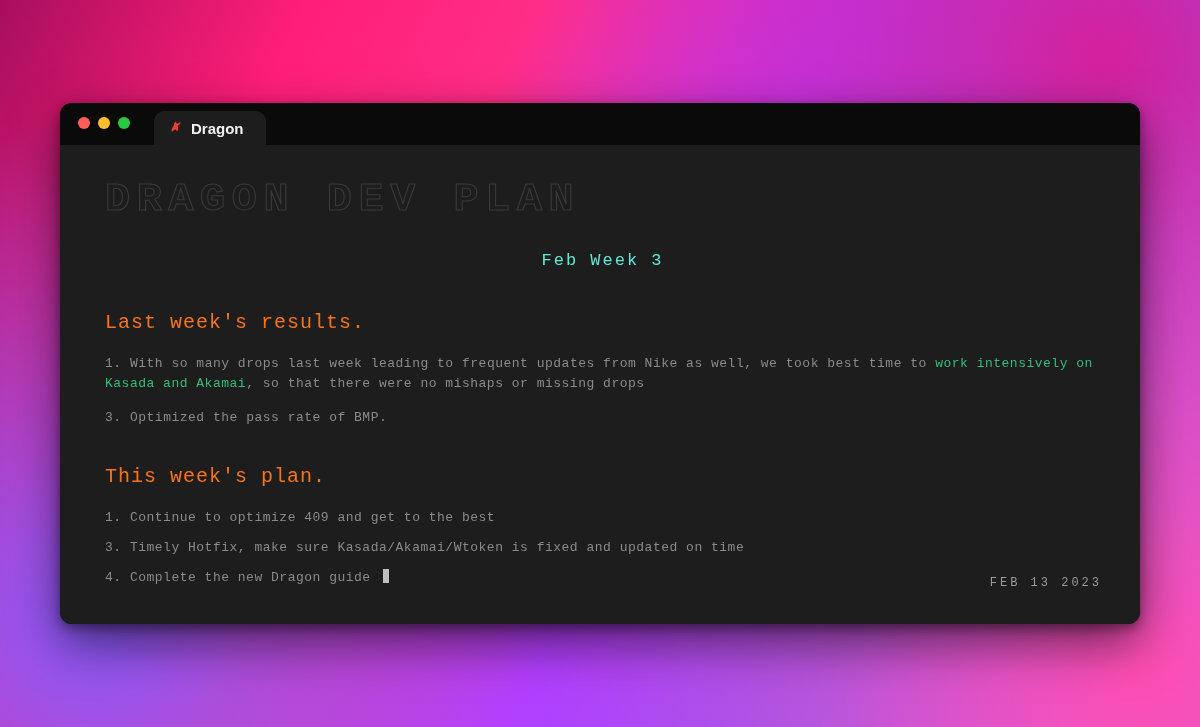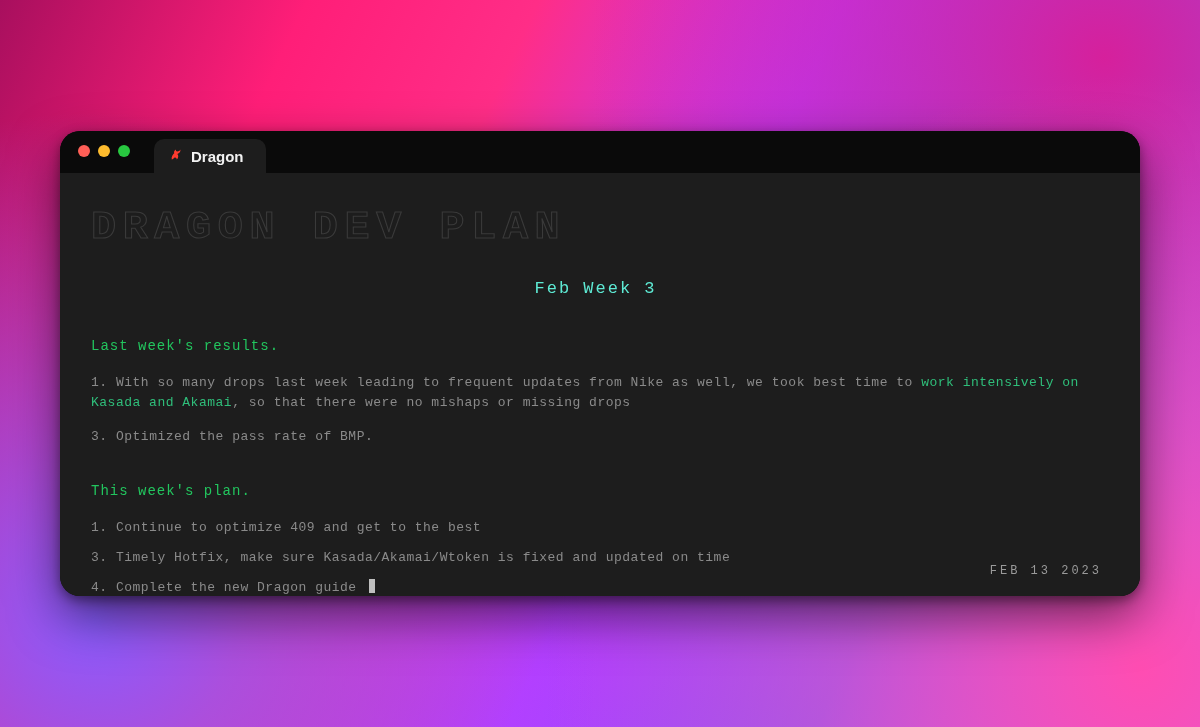--- a/index.html
+++ b/index.html
@@ -11,23 +11,23 @@
       radial-gradient(circle at 95% 92%, #ff4db2 0%, rgba(255,77,178,0) 45%),
       radial-gradient(circle at 92% 8%, #d6209c 0%, rgba(214,32,156,0) 40%),
       linear-gradient(115deg, #a80f5e 0%, #ff1e78 20%, #ff2d87 35%, #b93bff 55%, #7a5cff 75%, #b16bff 100%);
     display: flex;
     align-items: center;
     justify-content: center;
   }
 
   .window {
     width: 1080px;
-    height: 465px;
+    height: 521px;
     background: #111111;
-    border-radius: 20px;
+    border-radius: 12px;
     box-shadow: 0 20px 50px rgba(0,0,0,0.55), 0 4px 12px rgba(0,0,0,0.4);
     overflow: hidden;
     display: flex;
     flex-direction: column;
   }
 
   
   .titlebar {
     height: 42px;
     background: #0a0a0a;
@@ -61,21 +61,21 @@
     font-family: -apple-system, 'Segoe UI', Arial, sans-serif;
     font-weight: 700;
     font-size: 15px;
   }
   .tab svg { width: 15px; height: 15px; }
 
   
   .content {
     flex: 1;
     background: #1d1d1d;
-    padding: 26px 40px 16px 31px;
+    padding: 26px 40px 16px 45px;
     color: #bfbfbf;
     font-size: 13px;
     line-height: 1.5;
     position: relative;
     overflow: hidden;
   }
 
   .big-title {
     font-family: 'Courier New', monospace;
     font-weight: 900;
@@ -91,22 +91,22 @@
 
   .sub-title {
     text-align: center;
     color: #5eead4;
     font-size: 17px;
     letter-spacing: 2px;
     margin-bottom: 34px;
   }
 
   .sec-head {
-    color: #22c55e;
-    font-size: 14px;
+    color: #f97316;
+    font-size: 20px;
     letter-spacing: 1px;
     margin-bottom: 16px;
   }
 
   .para, .li {
     color: #8a8a8a;
     margin-bottom: 14px;
     letter-spacing: 0.5px;
     line-height: 1.55;
   }
@@ -120,21 +120,21 @@
     width: 6px;
     height: 14px;
     background: #bfbfbf;
     vertical-align: -2px;
     margin-left: 4px;
   }
 
   .footer-date {
     position: absolute;
     right: 38px;
-    bottom: 16px;
+    bottom: 32px;
     color: #9a9a9a;
     font-size: 12px;
     letter-spacing: 3px;
     text-transform: uppercase;
   }
 </style>
 </head>
 <body>
 
 <div class="window">

